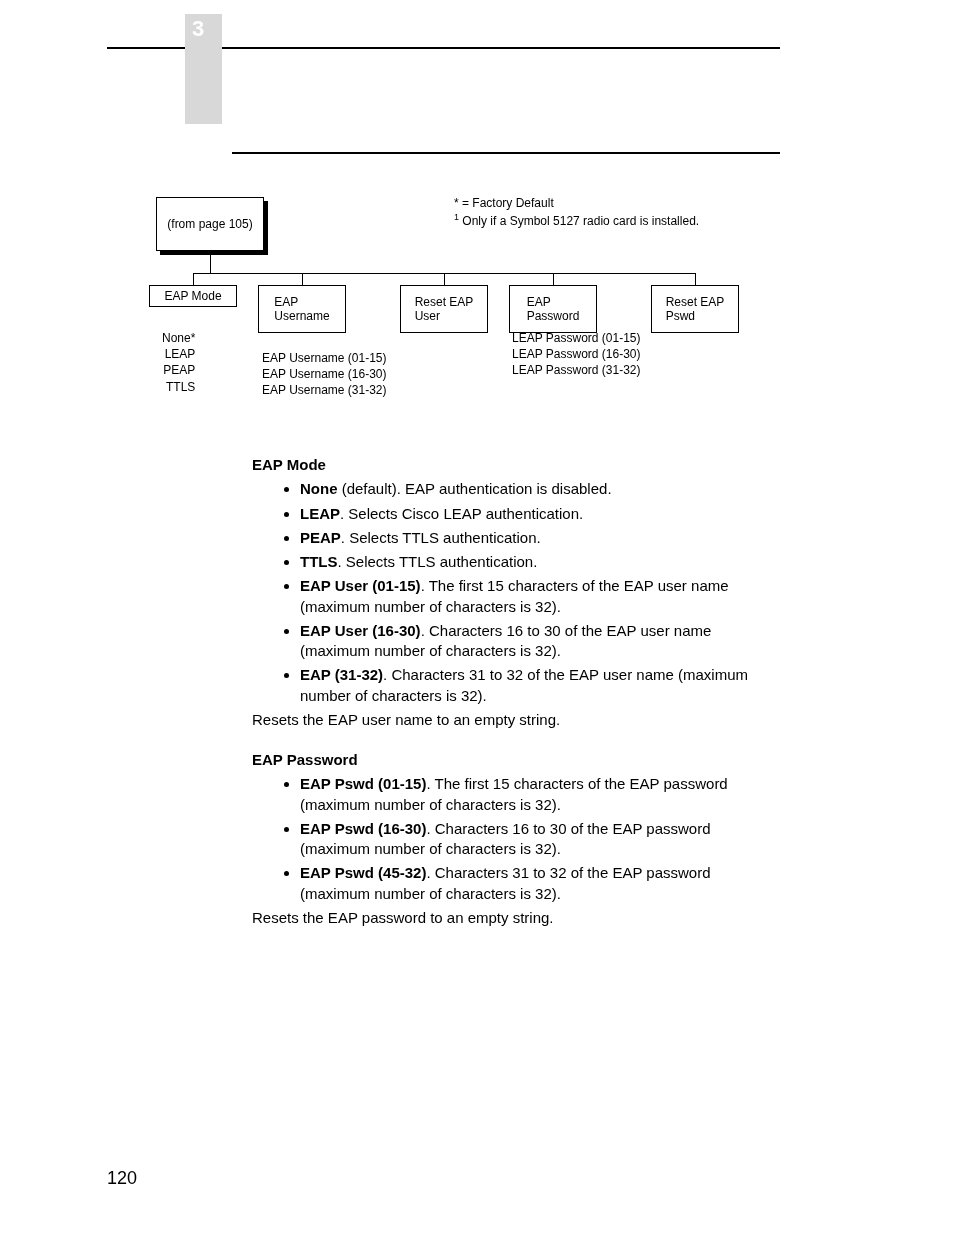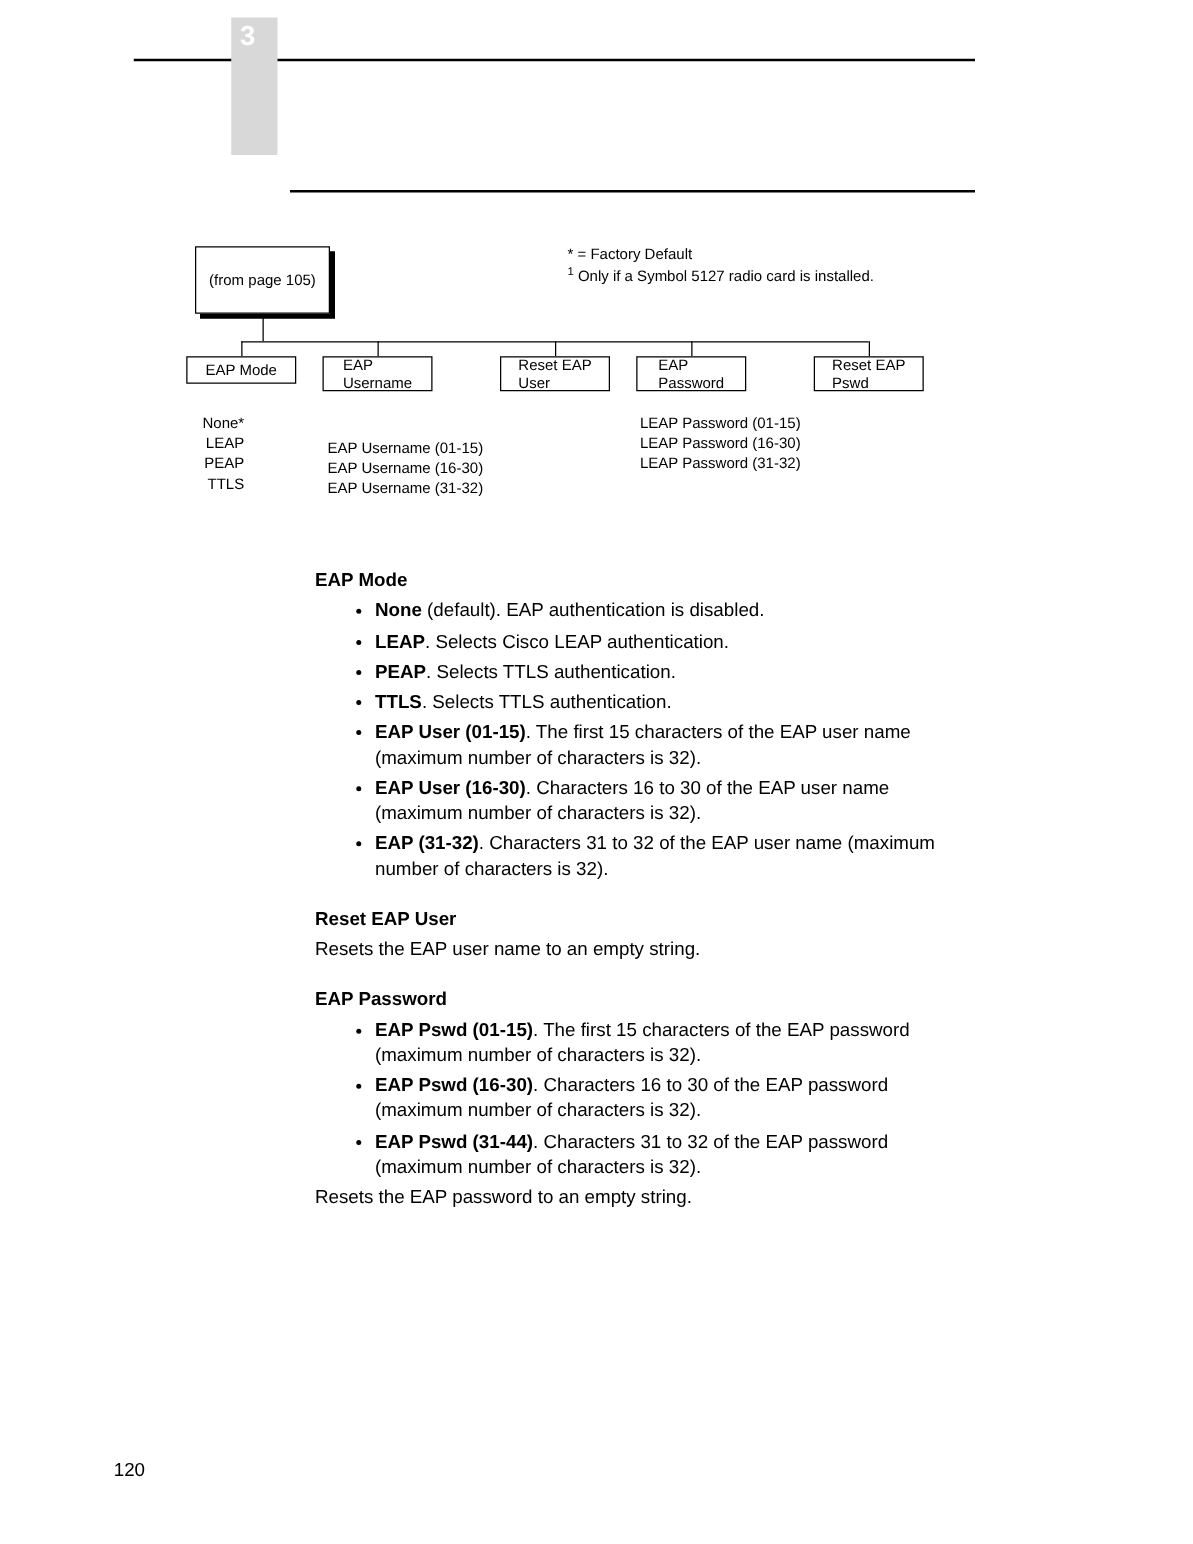--- a/index.html
+++ b/index.html
@@ -18,37 +18,37 @@
   .section-title { position: absolute; left: 232px; top: 128px; font-size: 16px; font-weight: bold; color: #fff; }
 
   
   .diagram { position: absolute; left: 154px; top: 195px; width: 626px; height: 210px; font-size: 12px; }
   .notes { position: absolute; left: 300px; top: 0; line-height: 1.35; }
   .notes .sup { font-size: 9px; vertical-align: super; }
 
   .node { position: absolute; border: 1px solid #000; background: #fff; display: flex; align-items:center; justify-content:center; line-height: 1.2; padding: 2px 4px; }
   .shadow { position: absolute; background: #000; }
   .fromref { width: 108px; height: 38px; }
-  .small { width: 88px; height: 28px; }
+  .small { width: 88px; height: 48px; }
 
   .conn { position: absolute; background: #000; }
   .vline { width: 1px; }
   .hline { height: 1px; }
 
   .opts { position: absolute; text-align: right; line-height: 1.35; }
 
   
   .body { position: absolute; left: 252px; top: 435px; width: 530px; font-size: 15px; line-height: 1.35; }
   .h3 { font-weight: bold; margin-top: 20px; margin-bottom: 4px; }
   .para { margin-bottom: 6px; }
   ul.def { list-style: disc; padding-left: 48px; }
   ul.def li { margin-bottom: 4px; }
   ul.def li .lead { font-weight: bold; }
 
-  .pagenum { position: absolute; left: 91px; top: 1168px; font-size: 15px; }
+  .pagenum { position: absolute; left: 107px; top: 1168px; font-size: 18px; }
 </style>
 </head>
 <body>
 
 <div class="page">
 
   <div class="gray-block"></div>
   <div class="hdr-rule-left"></div>
   <div class="hdr-rule-right"></div>
   <div class="chapter-num">3</div>
@@ -122,27 +122,26 @@
       <li><span class="lead">PEAP</span><span>. Selects TTLS authentication.</span></li>
       <li><span class="lead">TTLS</span><span>. Selects TTLS authentication.</span></li>
     </ul>
 
     <ul class="def">
       <li><span class="lead">EAP User (01-15)</span><span>. The first 15 characters of the EAP user name (maximum number of characters is 32).</span></li>
       <li><span class="lead">EAP User (16-30)</span><span>. Characters 16 to 30 of the EAP user name (maximum number of characters is 32).</span></li>
       <li><span class="lead">EAP (31-32)</span><span>. Characters 31 to 32 of the EAP user name (maximum number of characters is 32).</span></li>
     </ul>
 
-    <div class="h3">Reset EAP User</div>
     <div class="para">Resets the EAP user name to an empty string.</div>
 
     <div class="h3">EAP Password</div>
     <ul class="def">
       <li><span class="lead">EAP Pswd (01-15)</span><span>. The first 15 characters of the EAP password (maximum number of characters is 32).</span></li>
       <li><span class="lead">EAP Pswd (16-30)</span><span>. Characters 16 to 30 of the EAP password (maximum number of characters is 32).</span></li>
-      <li><span class="lead">EAP Pswd (31-44)</span><span>. Characters 31 to 32 of the EAP password (maximum number of characters is 32).</span></li>
+      <li><span class="lead">EAP Pswd (45-32)</span><span>. Characters 31 to 32 of the EAP password (maximum number of characters is 32).</span></li>
     </ul>
 
     <div class="para">Resets the EAP password to an empty string.</div>
   </div>
 
   <div class="pagenum">120</div>
 </div>
 
 </body></html>

